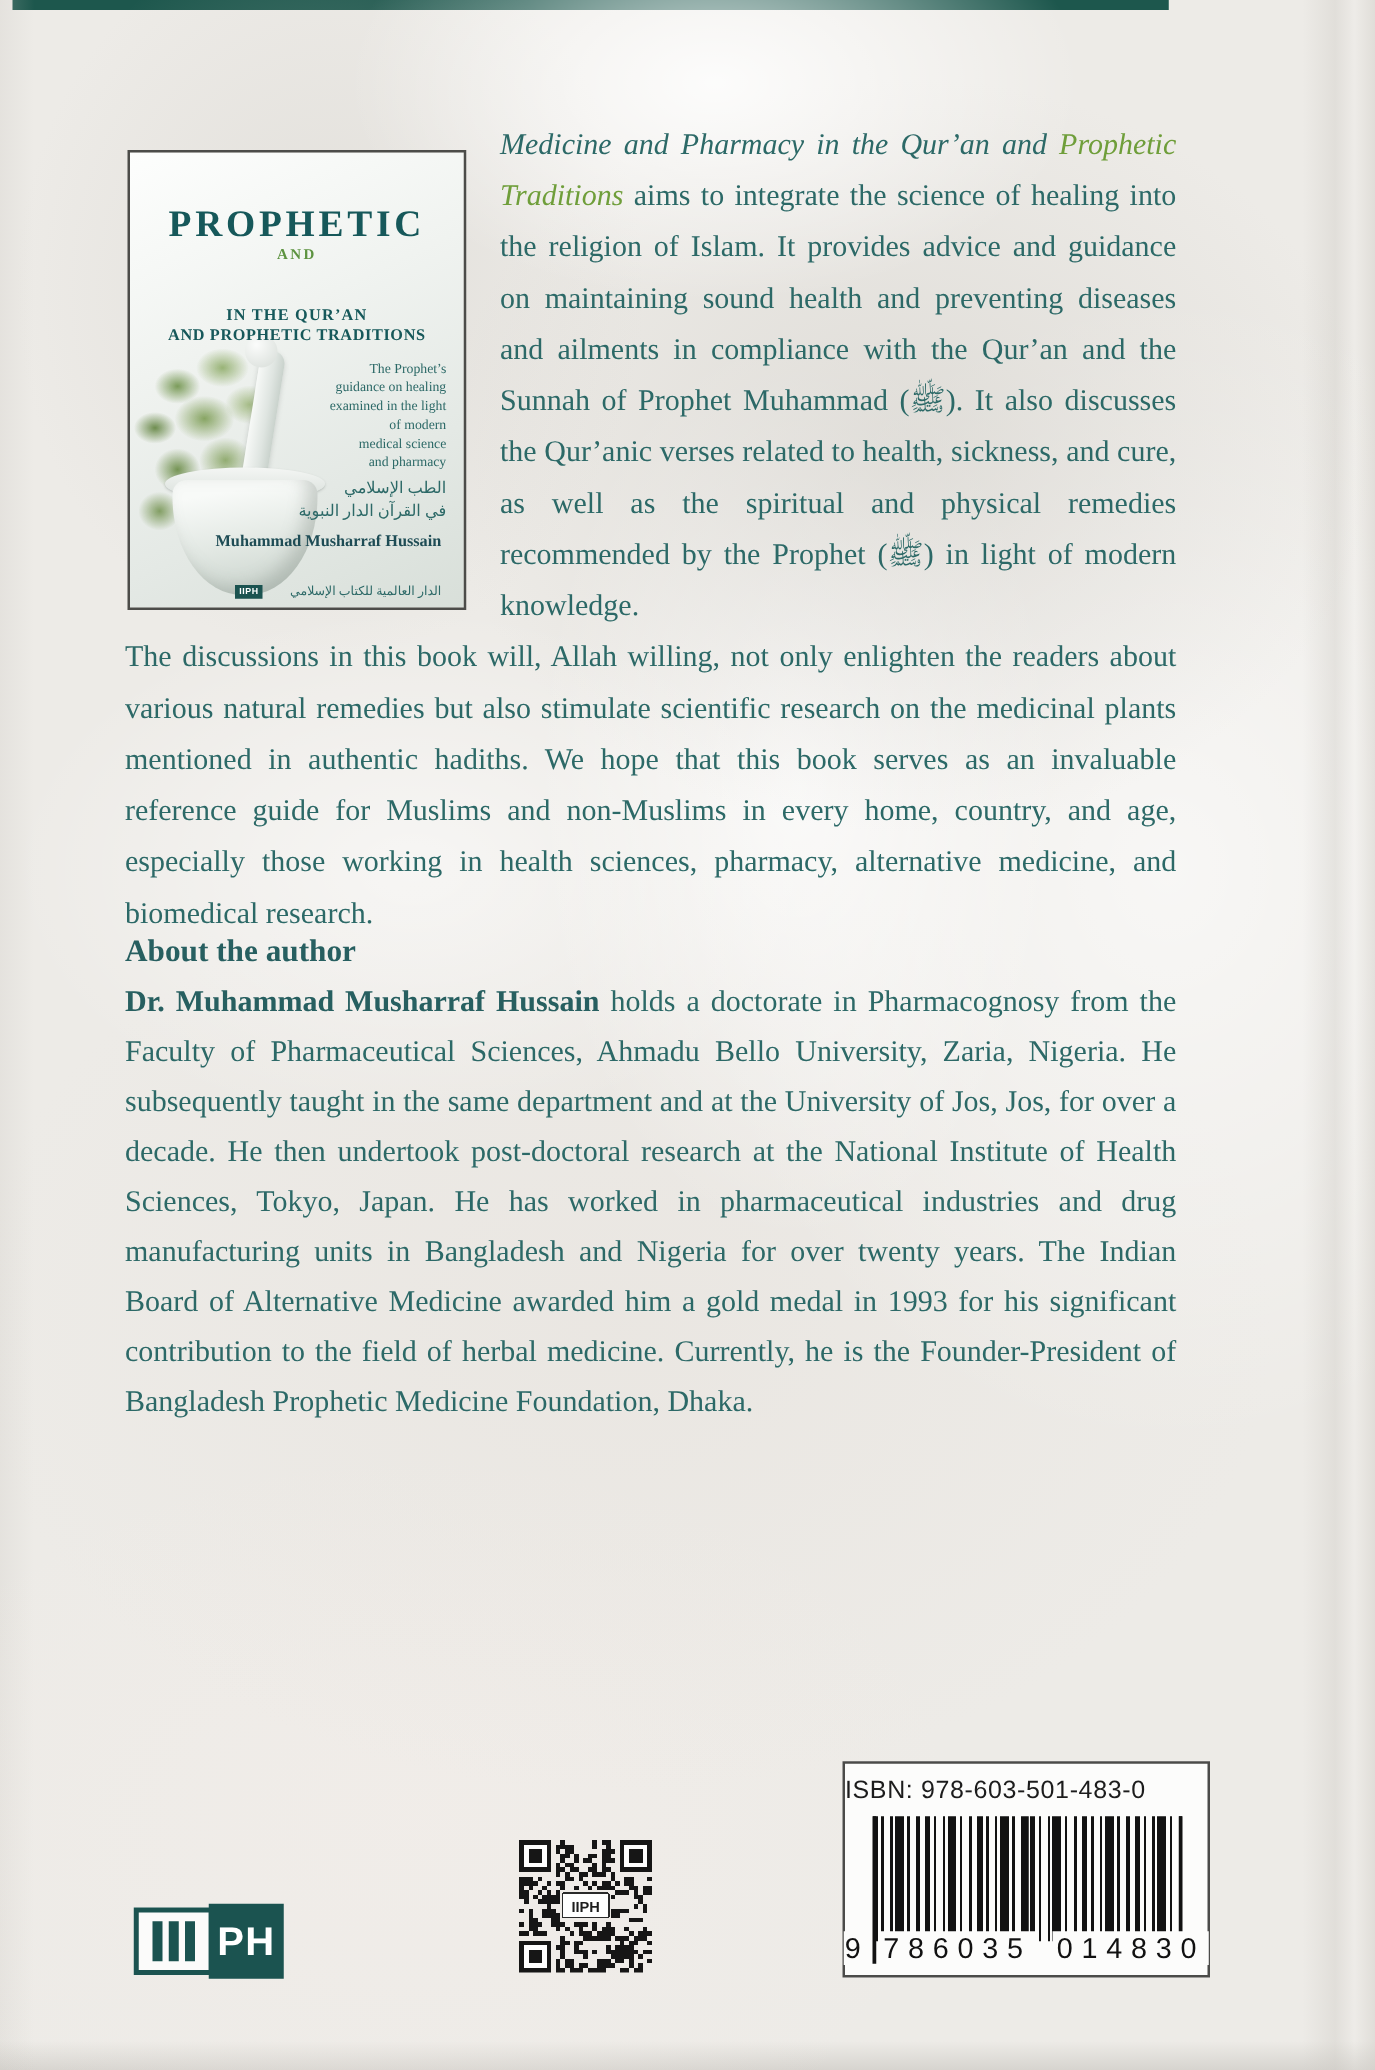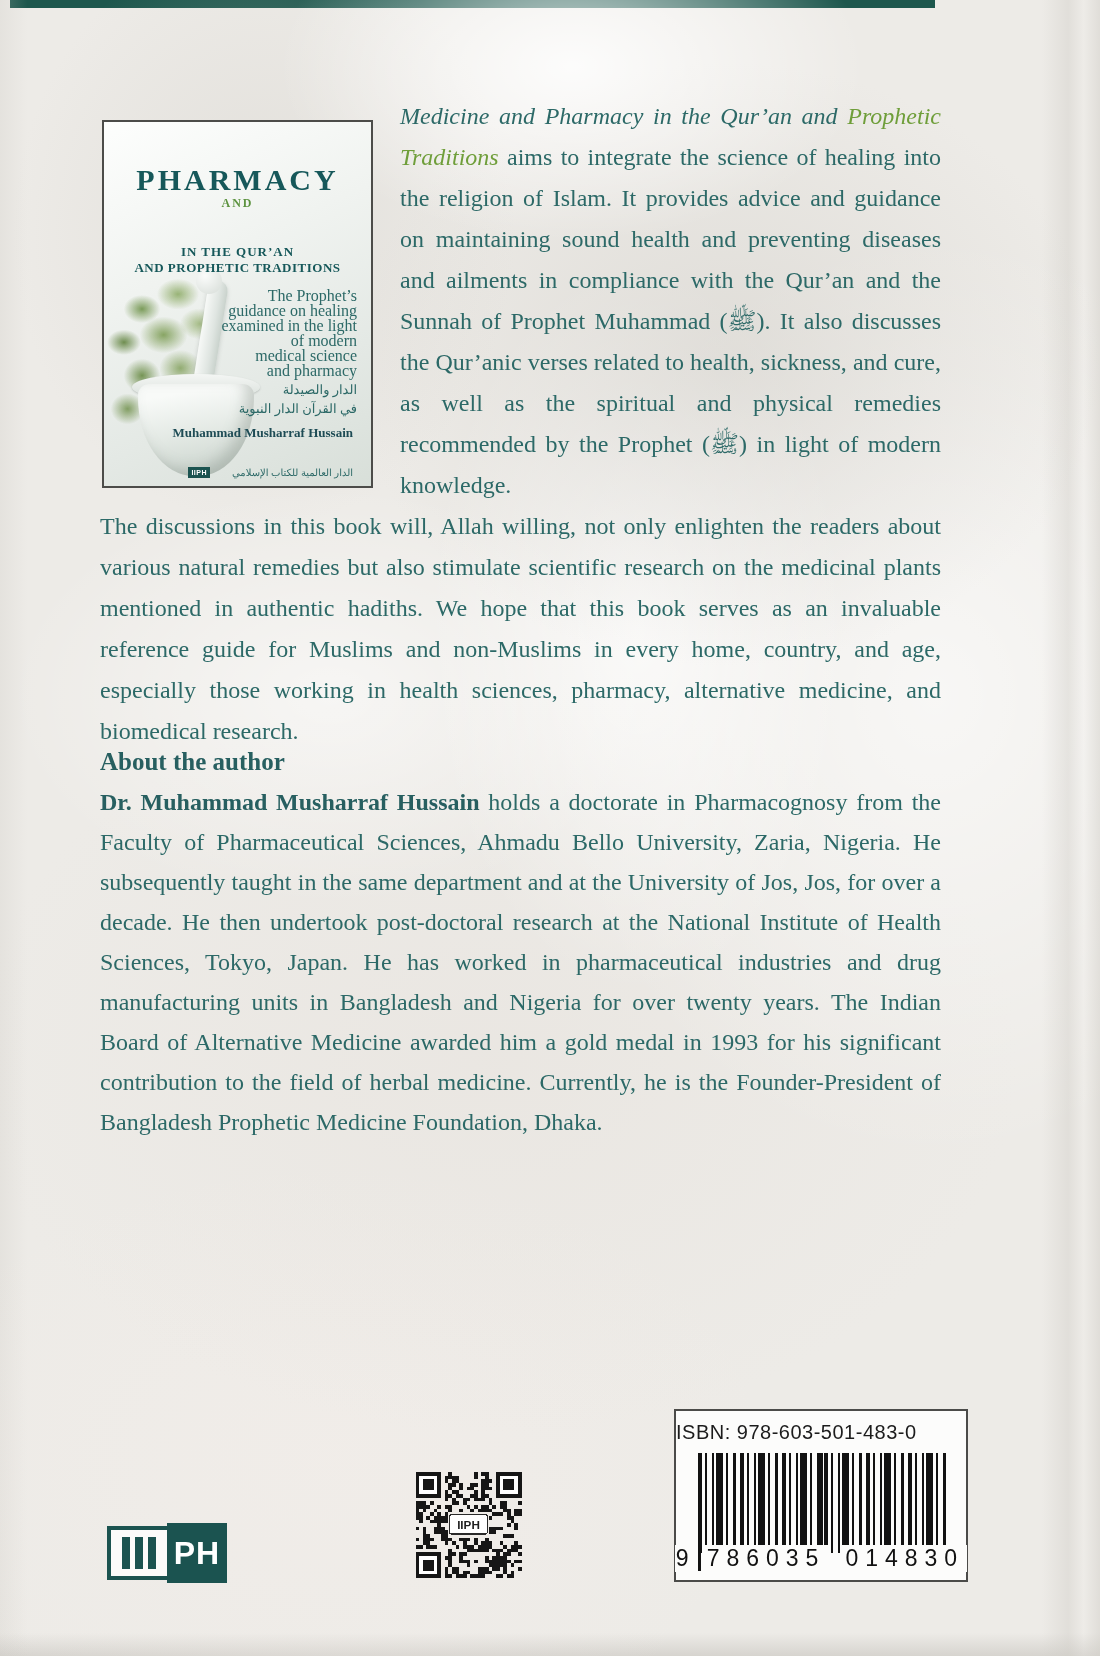--- a/index.html
+++ b/index.html
@@ -38,21 +38,21 @@
     border:2px solid #4c4c49;box-sizing:border-box;
     background:linear-gradient(155deg,#fdfefd 0%,#f0f3f0 38%,#e4e9e5 70%,#d8dfd9 100%);
     overflow:hidden;
   }
   .cover .abs{position:absolute;}
   .cv-title1{top:41px;left:0;width:100%;text-align:center;font-size:30px;font-weight:bold;letter-spacing:3px;color:#16585a;}
   .cv-and{top:74px;left:0;width:100%;text-align:center;font-size:12px;font-weight:bold;letter-spacing:2px;color:#5d9340;}
   .cv-title3{top:86px;left:0;width:100%;text-align:center;font-size:31px;font-weight:bold;letter-spacing:2px;color:#16585a;}
   .cv-sub1{top:122px;left:0;width:100%;text-align:center;font-size:13px;font-weight:bold;letter-spacing:1px;color:#16585a;}
   .cv-sub2{top:138px;left:0;width:100%;text-align:center;font-size:13px;font-weight:bold;letter-spacing:.5px;color:#16585a;}
-  .cv-tagline{top:166px;right:14px;width:150px;text-align:right;font-size:16px;line-height:15px;color:#2c6967;white-space:pre-line;}
+  .cv-tagline{top:166px;right:14px;width:150px;text-align:right;font-size:11px;line-height:15px;color:#2c6967;white-space:pre-line;}
   .cv-arabic{top:258px;right:14px;width:170px;text-align:right;font-size:13px;line-height:19px;color:#2c6967;}
   .cv-author{top:303px;right:18px;width:220px;text-align:right;font-size:13px;font-weight:bold;color:#1e4c55;}
   .cv-publine{top:345px;right:18px;display:flex;align-items:center;gap:22px;}
   .cv-minilogo{background:#1b5350;color:#fff;font-family:"Liberation Sans",sans-serif;
     font-weight:bold;font-size:7px;line-height:11px;padding:0 3px;height:11px;letter-spacing:.5px;}
   .cv-pubarabic{font-size:10px;color:#2c6967;}
   
   .cv-plant{
     left:2px;top:150px;width:120px;height:185px;filter:blur(.6px);
     background:
@@ -150,32 +150,32 @@
 <div class="scan-top-strip"></div>
 <div class="paper-creases"></div>
 <div class="edge-right-band"></div>
 
 <div class="cover">
   <div class="abs cv-plant"></div>
   <div class="abs cv-pestle"></div>
   <div class="abs cv-pestle-knob"></div>
   <div class="abs cv-mortar-rim"></div>
   <div class="abs cv-mortar-bowl"></div>
-  <div class="abs cv-title1">PHARMACY</div>
+  <div class="abs cv-title1">PROPHETIC</div>
   <div class="abs cv-and">AND</div>
   <div class="abs cv-sub1">IN THE QUR’AN</div>
   <div class="abs cv-sub2">AND PROPHETIC TRADITIONS</div>
   <div class="abs cv-tagline">The Prophet’s
 guidance on healing
 examined in the light
 of modern
 medical science
 and pharmacy</div>
   <div class="abs cv-arabic">
-    <div>الدار والصيدلة</div>
+    <div>الطب الإسلامي</div>
     <div>في القرآن الدار النبوية</div>
   </div>
   <div class="abs cv-author">Muhammad Musharraf Hussain</div>
   <div class="abs cv-publine">
     <span class="cv-minilogo">IIPH</span>
     <span class="cv-pubarabic">الدار العالمية للكتاب الإسلامي</span>
   </div>
 </div>
 
 <div class="blurb-col">

